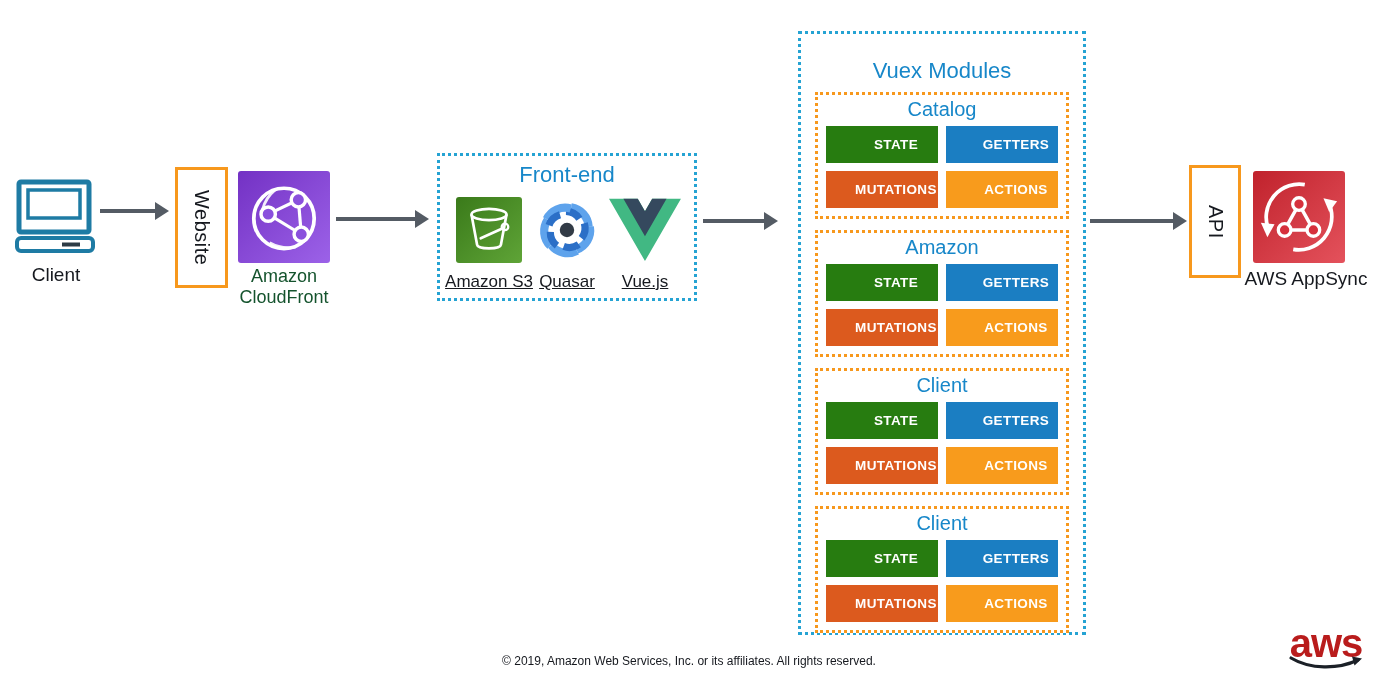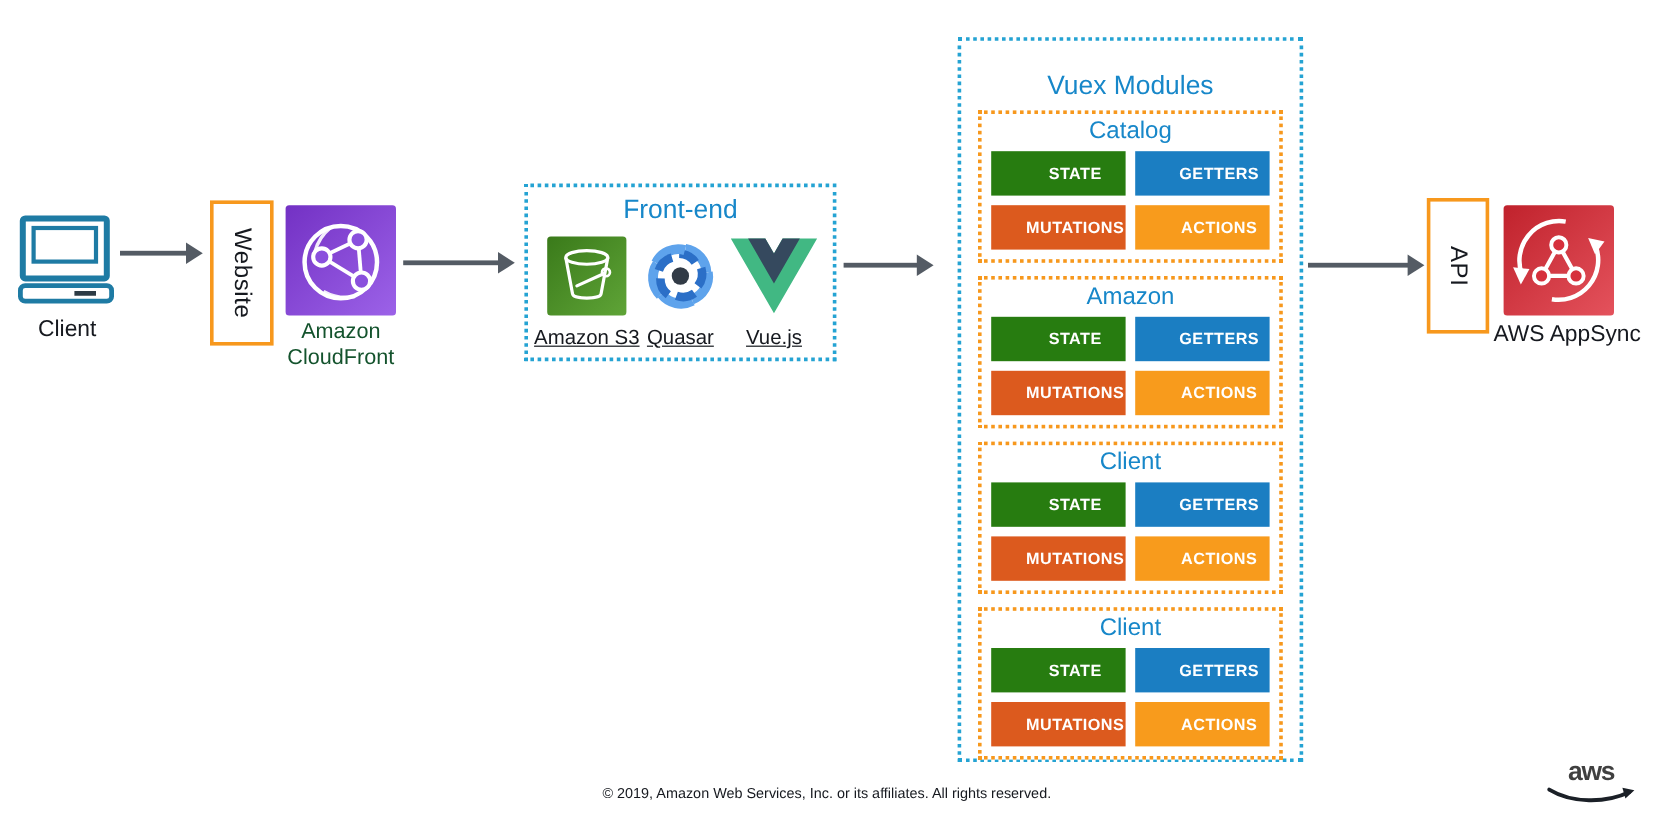--- a/index.html
+++ b/index.html
@@ -72,21 +72,21 @@
     width: calc(50% - 4px); height:37px;
     display:flex; align-items:center; justify-content:center;
     color:#fff; font-size:13.5px; font-weight:bold; letter-spacing:0.4px;padding-left:28px;
   }
 
   
   .footer { position:absolute; left:0; top:654px; width:100%; text-align:center; font-size:12px; color:#16191f; }
 
   
   .aws-logo { position:absolute; left:1288px; top:629px; width:76px; text-align:center; }
-  .aws-logo .aws-word { font-size:22px; font-weight:bold; color:#404040; letter-spacing:-1px; line-height:28px; }
+  .aws-logo .aws-word { font-size:40px; font-weight:bold; color:#b91c1c; letter-spacing:-1px; line-height:28px; }
   .aws-logo svg { display:block; margin-top:-2px; }
 </style>
 </head>
 <body>
 
 <div class="canvas">
 
   <div class="abs" style="left:14px; top:176px; width:84px; height:80px;">
     <svg viewBox="0 0 84 80">
       <rect x="5" y="6" width="70" height="50" rx="2" fill="none" stroke="#1E7BA4" stroke-width="5"></rect>

